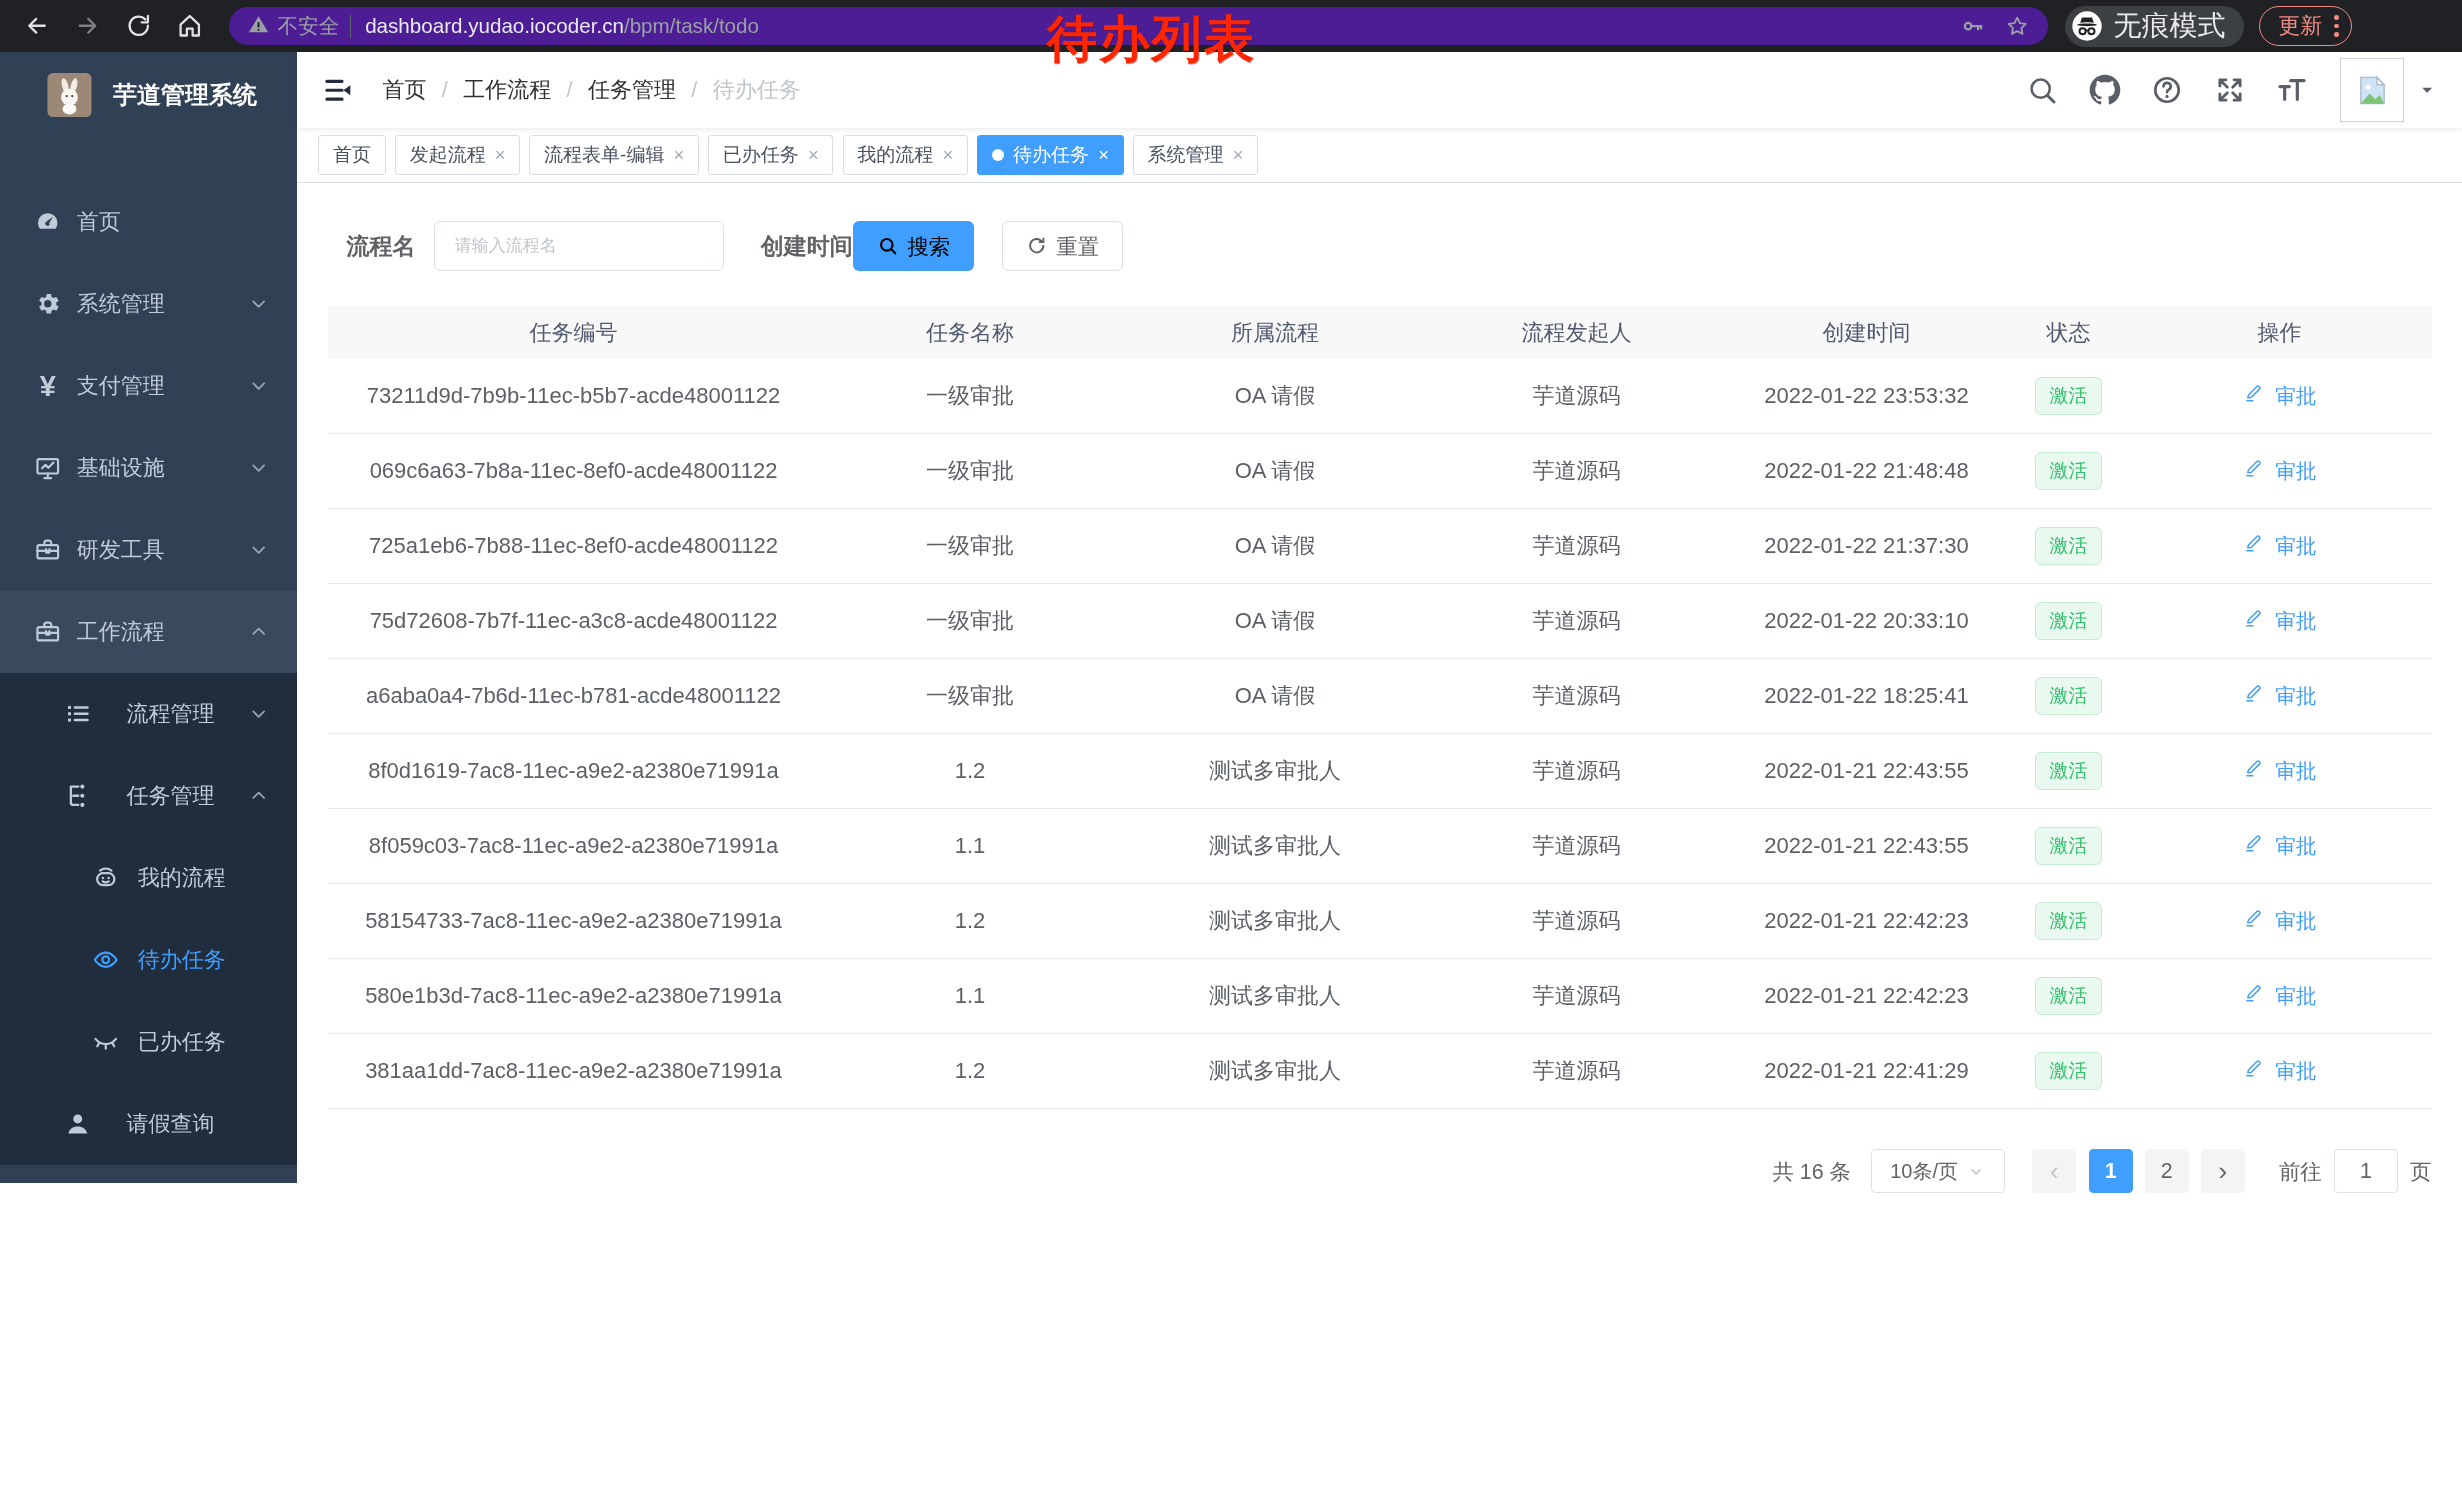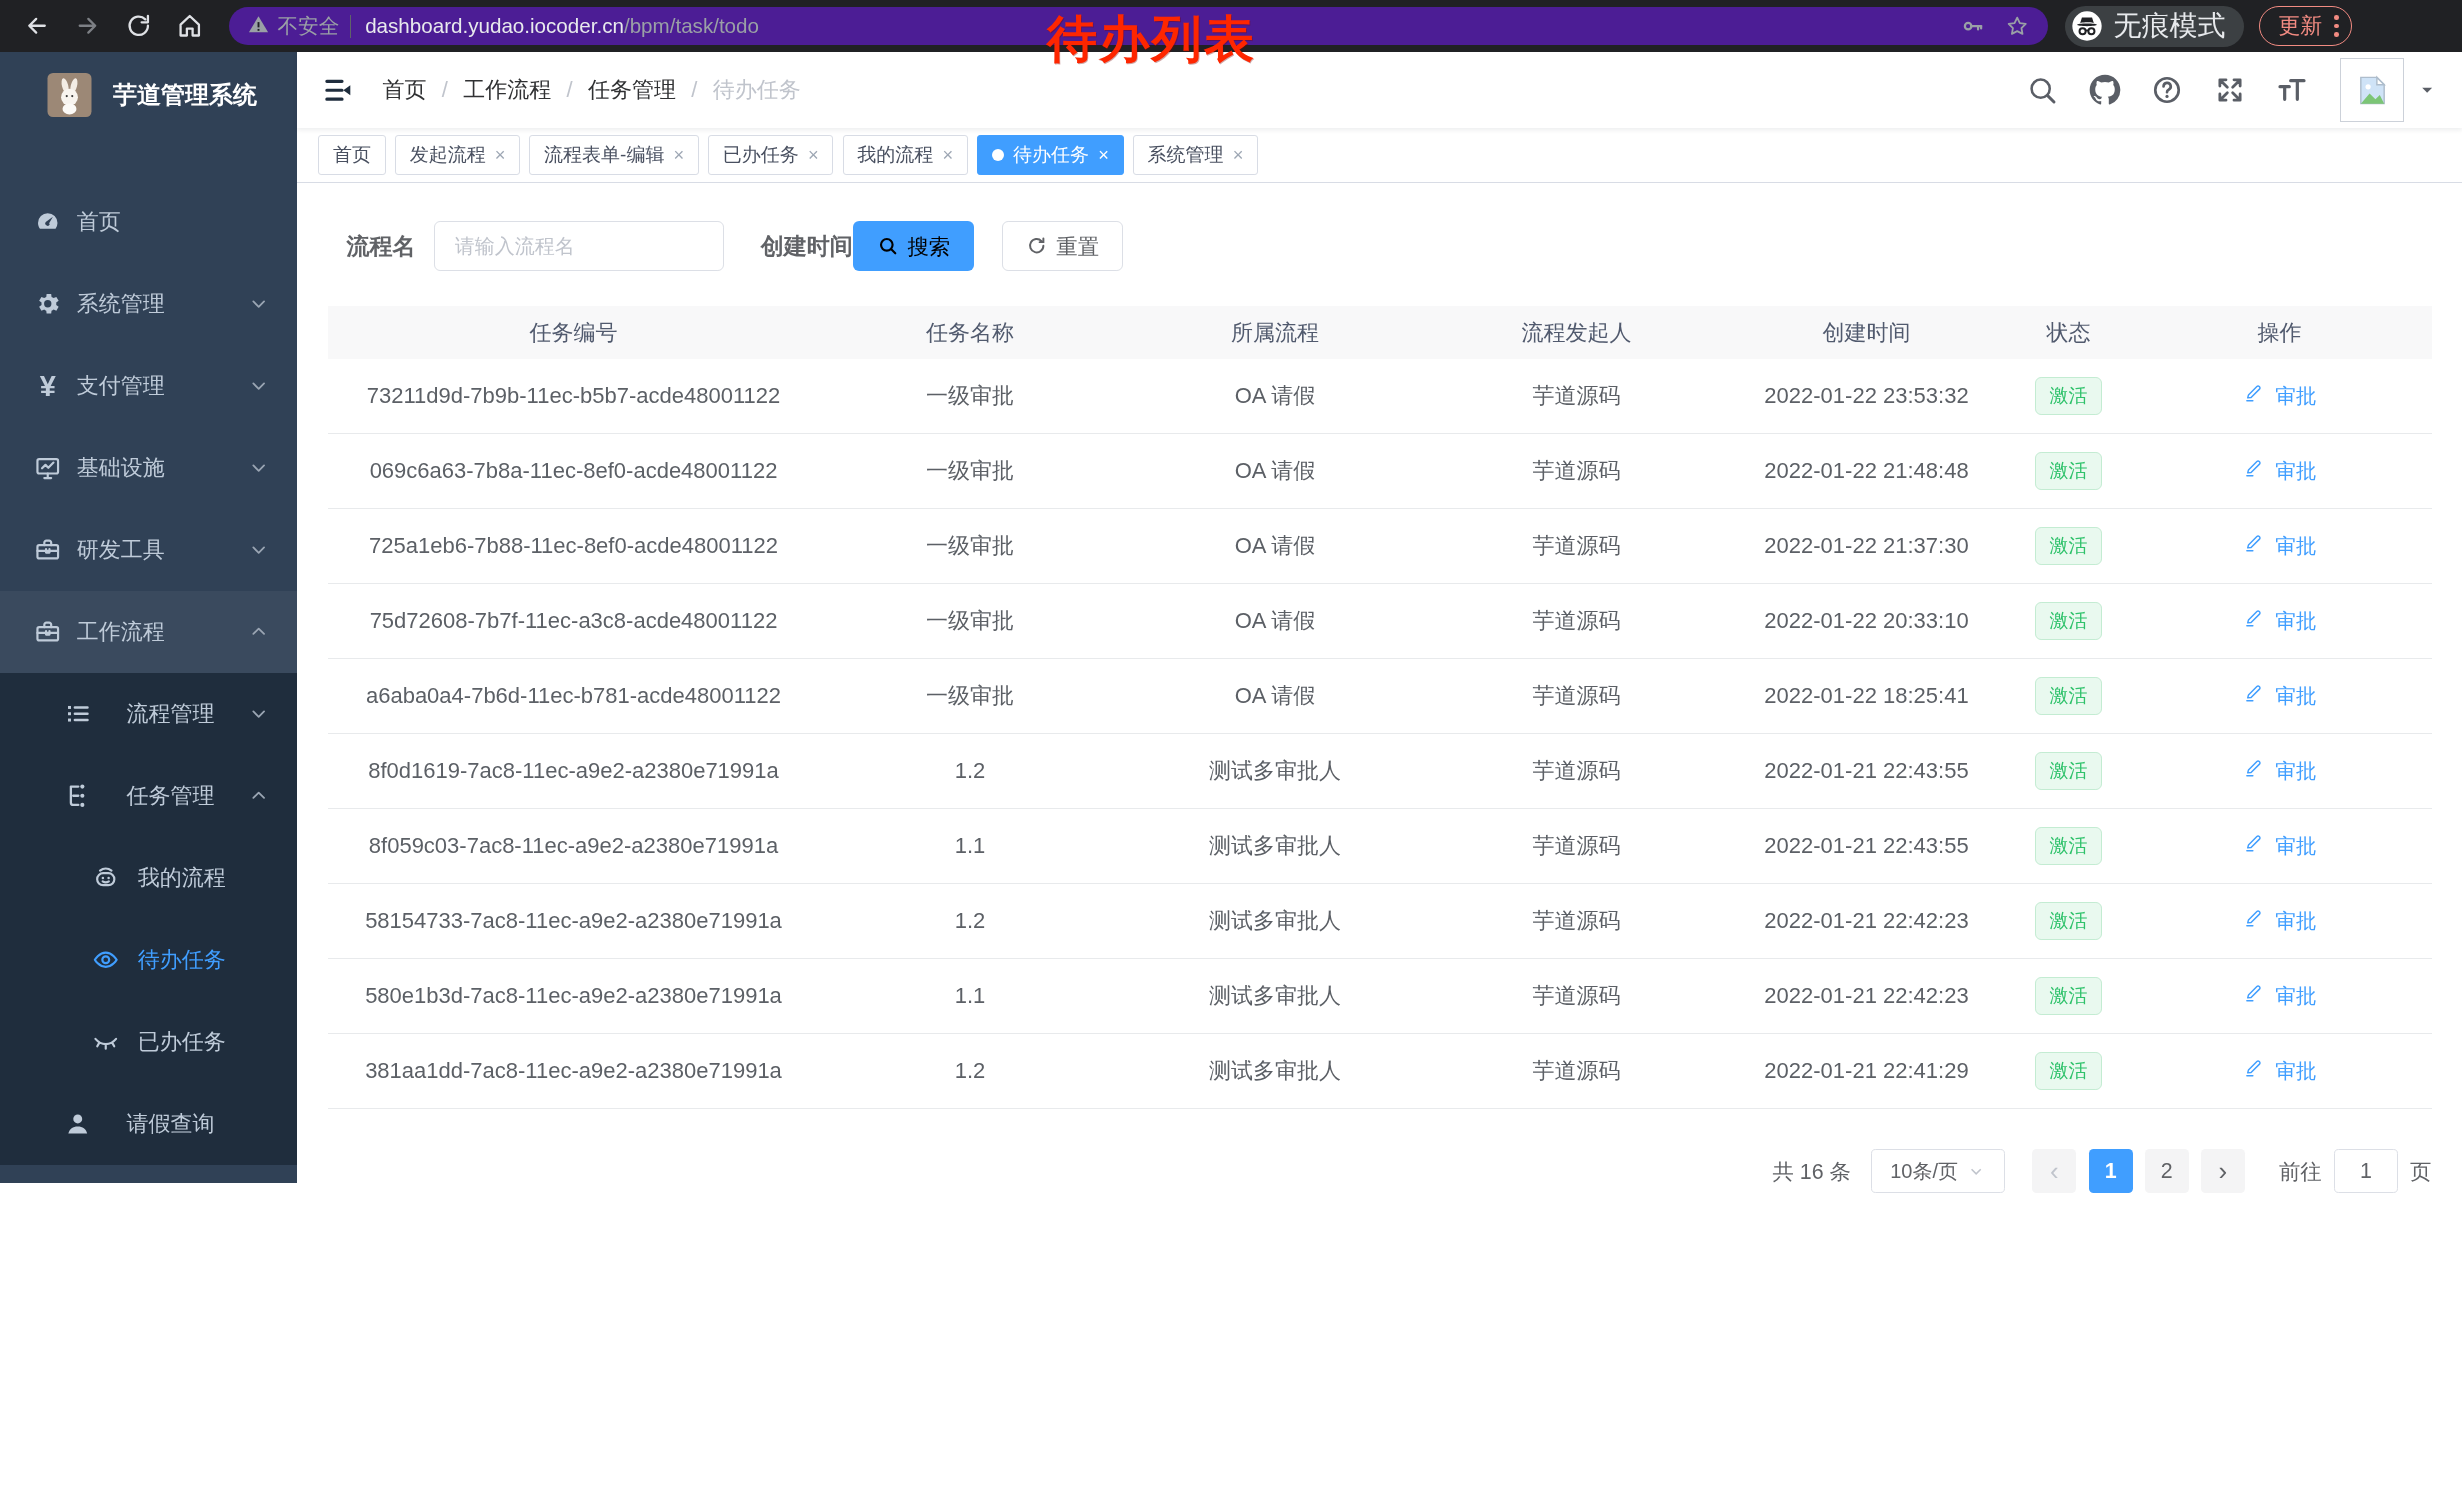--- a/index.html
+++ b/index.html
@@ -86,21 +86,21 @@
   .tab .close { margin-left:9.2px; font-size:18.3px; color:#9ea7b4; line-height:1; }
   .tab.active { background:var(--accent); border-color:var(--accent); color:#fff; }
   .tab.active .dot { display:block; }
   .tab.active .close { color:#fff; }
 
   
   .content { flex:1; padding:38px 30.5px 0 30.5px; background:#fff; }
   .filters { display:flex; align-items:center; margin-left:19px; margin-bottom:35px; font-size:23px; color:#606266; }
   .f-label { font-weight:700; color:#606266; flex:none; }
   .f-input { width:290px; height:50px; border:1.5px solid #dcdfe6; border-radius:6.1px; margin-left:18.3px;
-    font-size:20px; color:#606266; padding:0 20px; outline:none; font-family:inherit; }
+    font-size:17px; color:#606266; padding:0 20px; outline:none; font-family:inherit; }
   .f-input::placeholder { color:#c0c4cc; }
   .daterange { width:359px; height:50px; border:1.5px solid #dcdfe6; border-radius:6.1px; margin-left:18.3px;
     display:flex; align-items:center; padding:0 15.3px; color:#c0c4cc; font-size:21.4px; }
   .daterange .cal { display:flex; color:#c0c4cc; margin-right:12.2px; }
   .daterange .cal svg { width:23px; height:23px; }
   .daterange .dsep { color:#606266; font-weight:700; margin:0 20px; }
   .ml48 { margin-left:37px; }
   .btn { height:50px; border-radius:6.1px; font-size:21.4px; display:flex; align-items:center;
     padding:0 23px; cursor:pointer; border:1.5px solid transparent; white-space:nowrap; }
   .btn svg { width:21.4px; height:21.4px; margin-right:9.2px; }

